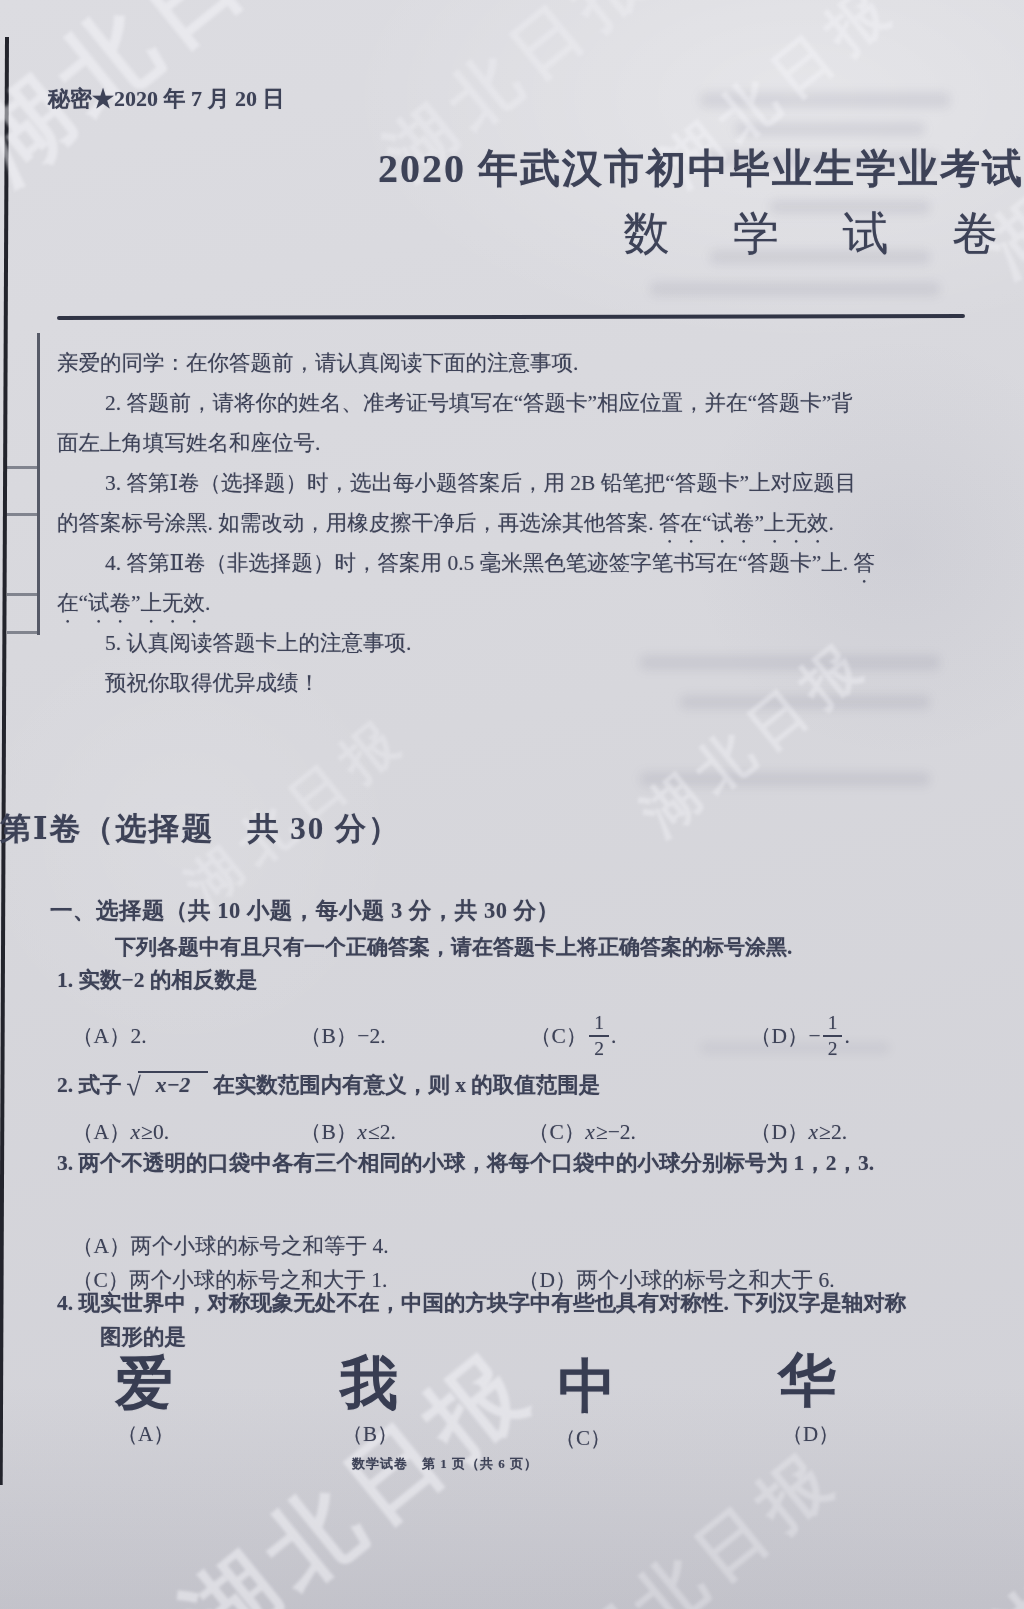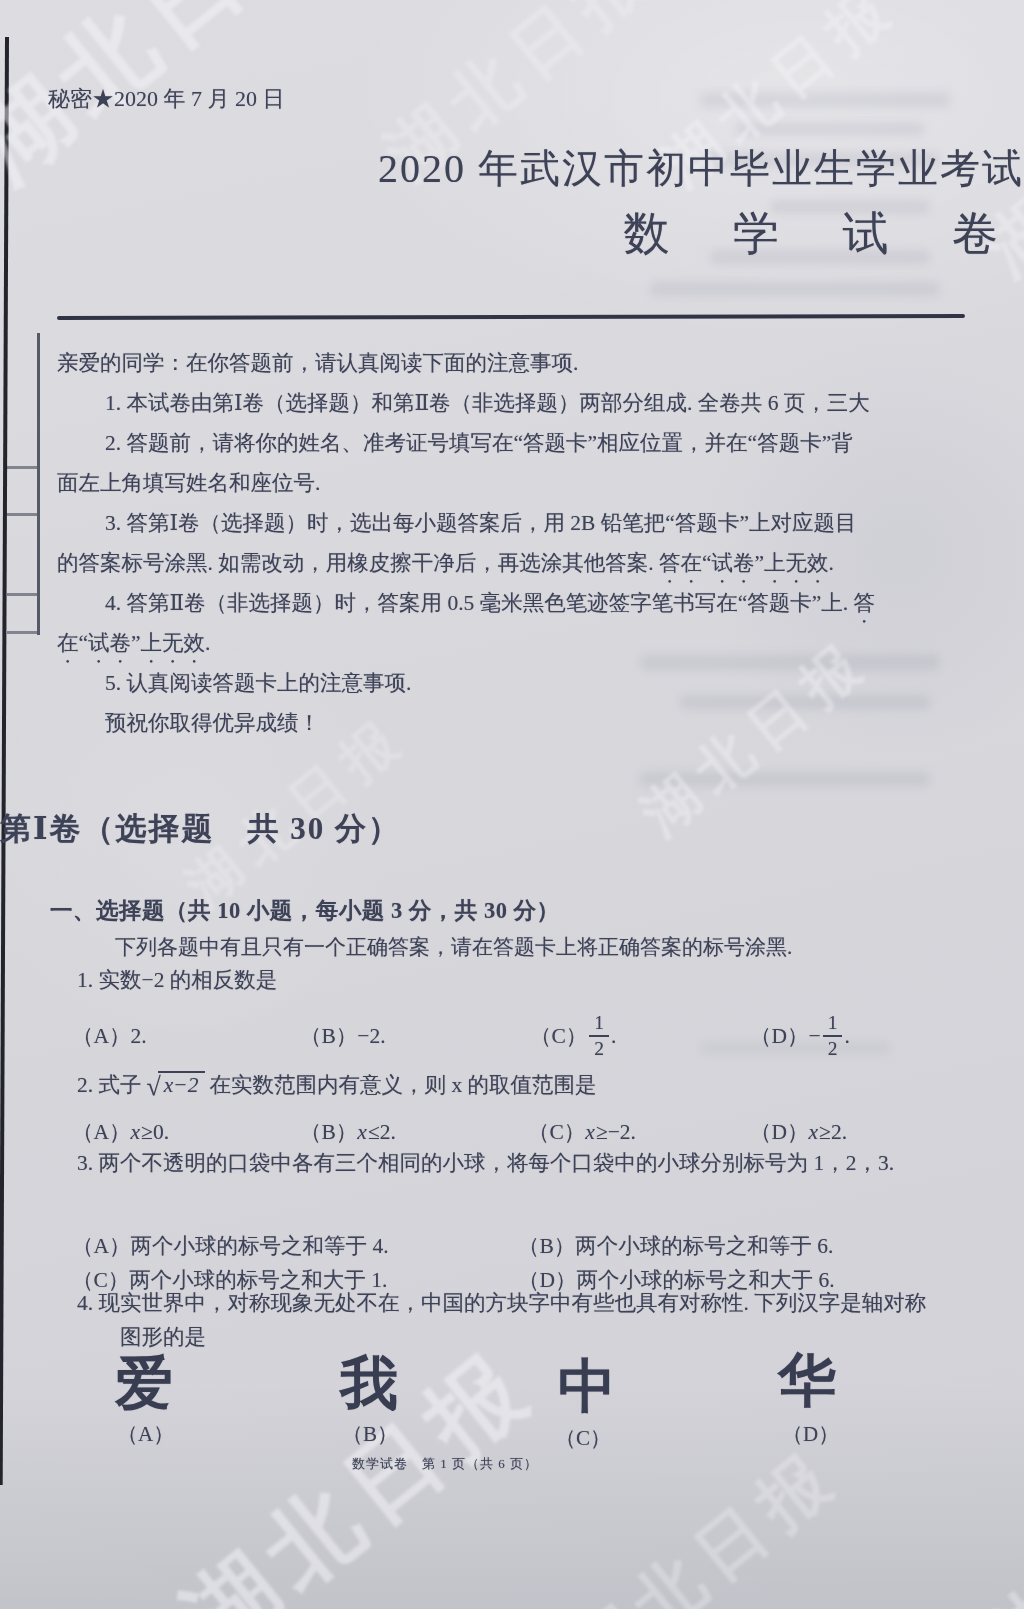--- a/index.html
+++ b/index.html
@@ -8,21 +8,21 @@
     background:
       radial-gradient(ellipse 700px 380px at 78% 6%, rgba(255,255,255,0.30), transparent 65%),
       radial-gradient(circle 320px at 18% 52%, rgba(255,255,255,0.10), transparent 70%),
       radial-gradient(circle 300px at 88% 34%, rgba(110,112,138,0.08), transparent 70%),
       linear-gradient(to bottom, rgba(0,0,0,0) 86%, rgba(58,58,80,0.10)),
       linear-gradient(168deg,#dcdce1 0%, #d7d7dc 45%, #d1d1d7 100%);
     font-family:"Liberation Serif","DejaVu Serif",serif;
     color:#3d4257;
     text-shadow:0 0 1px rgba(62,66,90,0.38);
   }
-  .abs{position:absolute;white-space:nowrap;}
+  .abs{position:absolute;white-space:nowrap;font-weight:bold;}
   
   .edge-line{position:absolute;left:5px;top:37px;width:4px;height:1448px;background:#23242c;transform:rotate(0.25deg);transform-origin:top left;}
   .margin-line{position:absolute;left:37px;top:333px;width:3px;height:302px;background:rgba(42,47,63,0.75);}
   .tick{position:absolute;left:7px;width:30px;height:3px;background:rgba(42,47,63,0.5);}
   .ghost{position:absolute;background:rgba(88,93,120,0.11);filter:blur(5px);border-radius:6px;}
   .wm{position:absolute;font-family:"Liberation Sans","DejaVu Sans",sans-serif;font-weight:bold;
       color:rgba(247,247,251,0.95);letter-spacing:12px;filter:blur(1.5px);white-space:nowrap;
       transform:rotate(-39deg);text-shadow:none;}
   
   .secret{left:48px;top:84px;font-size:22px;}
@@ -32,32 +32,32 @@
   
   .notice{position:absolute;left:57px;top:343px;width:910px;font-size:21.5px;}
   .n-line{height:40px;line-height:40px;white-space:nowrap;}
   .ind{padding-left:48px;}
   .em{-webkit-text-emphasis:filled dot #3d4257;-webkit-text-emphasis-position:under right;
       text-emphasis:filled dot #3d4257;text-emphasis-position:under right;}
   
   .heading1{left:0;top:808px;width:100%;text-align:left;font-size:31px;font-weight:bold;letter-spacing:2px;}
   .part-title{left:50px;top:895px;font-size:22.5px;font-weight:bold;letter-spacing:0.5px;}
   .part-sub{left:115px;top:933px;font-size:21px;}
-  .stem{font-size:21.5px;margin-left:20px;}
+  .stem{font-size:21.5px;}
   .opt{position:absolute;top:0;font-size:21.5px;white-space:nowrap;}
   .optrow{position:absolute;left:0;width:100%;height:40px;line-height:40px;}
   .q1row{top:1000px;height:72px;}
   .q1row .opt{top:0;height:72px;display:flex;align-items:center;}
   .mvar{font-style:italic;letter-spacing:1px;}
   .frac{display:inline-block;vertical-align:-14px;text-align:center;font-size:19.5px;line-height:1.12;margin:0 2px;}
   .fnum{display:block;padding:0 5px 1px;border-bottom:2px solid #3d4257;}
   .fden{display:block;padding-top:1px;}
   .sqrt{display:inline-block;white-space:nowrap;margin:0 5px;}
   .rad-sign{font-size:26px;vertical-align:-3px;margin-right:-3px;}
-  .radicand{border-top:2px solid #3d4257;padding:0 6px;font-style:italic;}
+  .radicand{border-top:2px solid #3d4257;padding:0 18px;font-style:italic;}
   .bigchar{position:absolute;font-size:58px;font-weight:bold;color:#383d52;}
   .biglabel{position:absolute;font-size:21px;}
   .footer{left:352px;top:1455px;font-size:13px;letter-spacing:1px;}
 </style>
 </head>
 <body>
 
 <div class="page">
 
   <div class="edge-line"></div>
@@ -88,21 +88,20 @@
   <span class="wm" style="left:545px;top:1520px;font-size:68px;opacity:.33">湖北日报</span>
   <span class="wm" style="left:968px;top:1480px;font-size:78px;opacity:.40">湖北日报</span>
 
   <div class="abs secret">秘密★2020 年 7 月 20 日</div>
   <div class="abs title1">2020 年武汉市初中毕业生学业考试</div>
   <div class="abs title2">数 学 试 卷</div>
   <div class="rule"></div>
 
   <div class="notice">
     <div class="n-line">亲爱的同学：在你答题前，请认真阅读下面的注意事项.</div>
-    <div class="n-line ind">1. 本试卷由第Ⅰ卷（选择题）和第Ⅱ卷（非选择题）两部分组成. 全卷共 6 页，三大</div>
     <div class="n-line ind">2. 答题前，请将你的姓名、准考证号填写在“答题卡”相应位置，并在“答题卡”背</div>
     <div class="n-line">面左上角填写姓名和座位号.</div>
     <div class="n-line ind">3. 答第Ⅰ卷（选择题）时，选出每小题答案后，用 2B 铅笔把“答题卡”上对应题目</div>
     <div class="n-line"><span>的答案标号涂黑. 如需改动，用橡皮擦干净后，再选涂其他答案. </span><span class="em">答在“试卷”上无效.</span></div>
     <div class="n-line ind"><span>4. 答第Ⅱ卷（非选择题）时，答案用 0.5 毫米黑色笔迹签字笔书写在“答题卡”上. </span><span class="em">答</span></div>
     <div class="n-line"><span class="em">在“试卷”上无效</span><span>.</span></div>
     <div class="n-line ind">5. 认真阅读答题卡上的注意事项.</div>
     <div class="n-line ind">预祝你取得优异成绩！</div>
   </div>
 
@@ -144,21 +143,20 @@
   <div class="optrow" style="top:1108px">
     <div class="opt" style="left:72px;top:4px"><span>（A）</span><span class="mvar">x</span><span>≥0.</span></div>
     <div class="opt" style="left:300px;top:4px"><span>（B）</span><span class="mvar">x</span><span>≤2.</span></div>
     <div class="opt" style="left:528px;top:4px"><span>（C）</span><span class="mvar">x</span><span>≥−2.</span></div>
     <div class="opt" style="left:750px;top:4px"><span>（D）</span><span class="mvar">x</span><span>≥2.</span></div>
   </div>
 
   <div class="abs stem" style="left:57px;top:1148px">3. 两个不透明的口袋中各有三个相同的小球，将每个口袋中的小球分别标号为 1，2，3.</div>
   <div class="optrow" style="top:1222px">
     <div class="opt" style="left:72px;top:4px"><span>（A）</span><span>两个小球的标号之和等于 4.</span></div>
-    <div class="opt" style="left:518px;top:4px"><span>（B）</span><span>两个小球的标号之和等于 6.</span></div>
   </div>
   <div class="optrow" style="top:1256px">
     <div class="opt" style="left:72px;top:4px"><span>（C）</span><span>两个小球的标号之和大于 1.</span></div>
     <div class="opt" style="left:518px;top:4px"><span>（D）</span><span>两个小球的标号之和大于 6.</span></div>
   </div>
 
   <div class="abs stem" style="left:57px;top:1288px">4. 现实世界中，对称现象无处不在，中国的方块字中有些也具有对称性. 下列汉字是轴对称</div>
   <div class="abs stem" style="left:100px;top:1322px">图形的是</div>
   <span class="bigchar" style="left:115px;top:1345px">爱</span>
   <span class="bigchar" style="left:340px;top:1345px">我</span>

